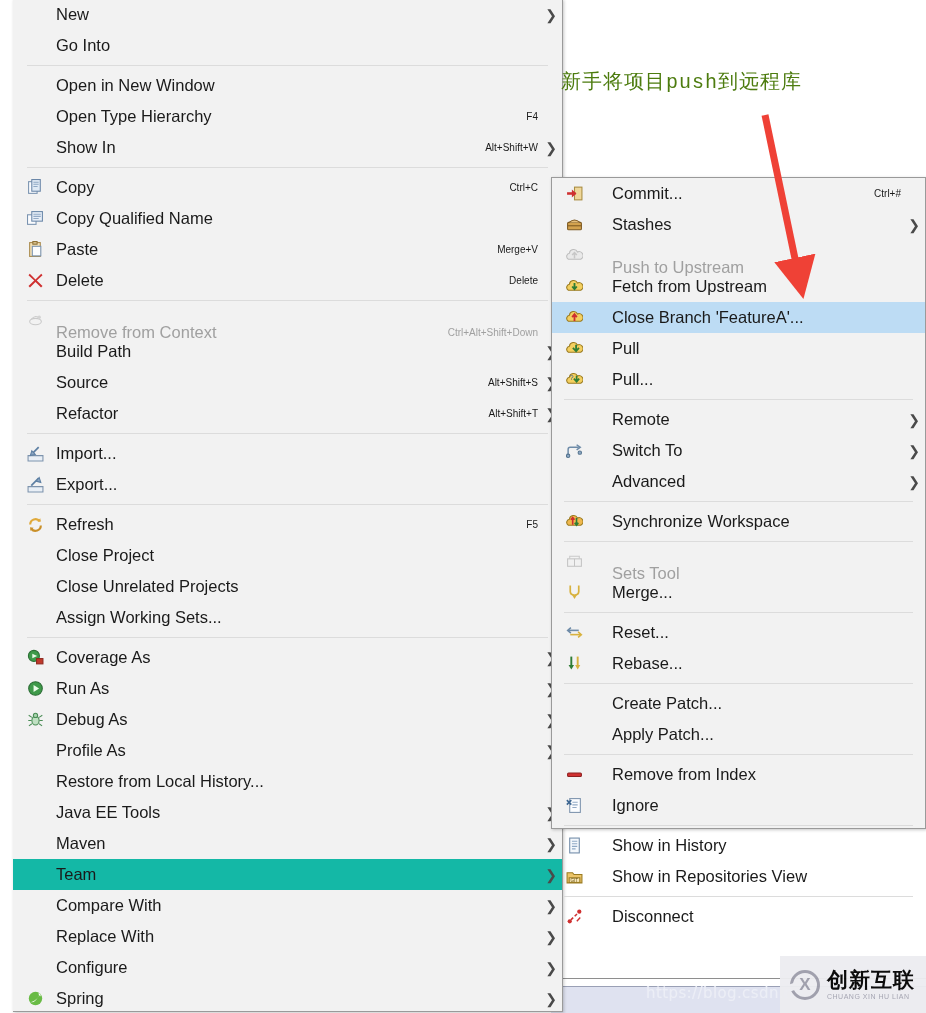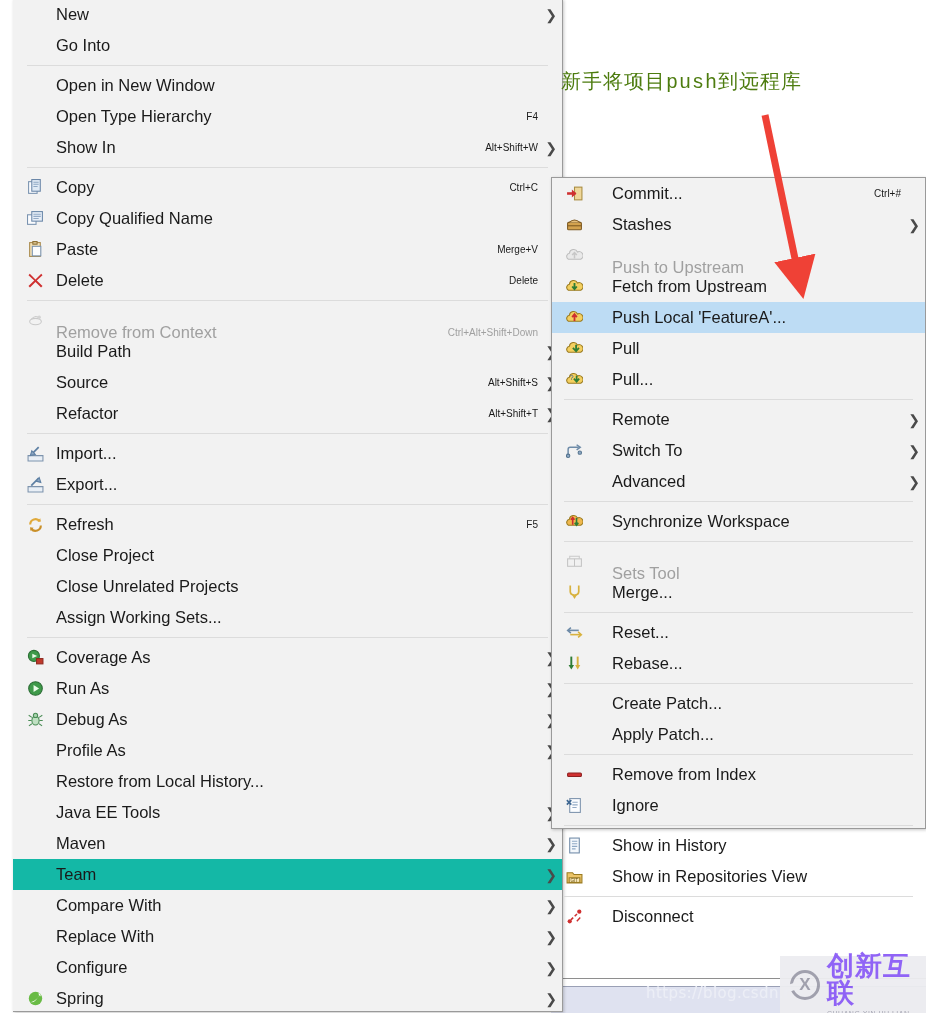--- a/index.html
+++ b/index.html
@@ -42,21 +42,21 @@
   .logo-mark::after {
     content: "X"; position: absolute; left: 0; top: -3px; width: 100%;
     text-align: center; line-height: 30px; font-size: 17px; font-weight: bold;
     color: #9d9daa; font-family: "Liberation Sans", sans-serif;
   }
   .logo-mark::before {
     content: ""; position: absolute; left: -5px; top: 10px; width: 12px; height: 7px;
     background: #ededf1; transform: rotate(-20deg);
   }
   .logo-txt { display: flex; flex-direction: column; line-height: 1; }
-  .logo-cn { font-size: 27px; font-weight: bold; color: #8b5cf6; letter-spacing: 1px; }
+  .logo-cn { font-size: 21px; font-weight: bold; color: #000000; letter-spacing: 1px; }
   .logo-py { font-size: 7px; color: #a3a3af; letter-spacing: .5px; margin-top: 3px; }
 
   
   .menu {
     position: absolute;
     background: #f2f2f2;
     border: 1px solid #9a9a9a;
     box-shadow: 1px 1px 3px rgba(0,0,0,.22);
     font-size: 16px;
     color: #1a1a1a;
@@ -391,21 +391,21 @@
         <span class="label">Fetch from Upstream</span>
         <span class="arrow empty">❯</span>
       </div>
       <div class="mi sel-soft">
         <span class="ico">
           <svg width="17" height="17" viewBox="0 0 16 16">
             <path d="M2.2 11.5 a3 3 0 0 1 1-5.6 a4 4 0 0 1 7.6-1.2 a3.2 3.2 0 0 1 3 6.8 z" fill="#f4cf5f" stroke="#9a7b21"></path>
             <path d="M8 11.2 V5.2 M5.8 7.6 L8 4.8 L10.2 7.6" stroke="#cf3030" stroke-width="1.7" fill="none"></path>
           </svg>
         </span>
-        <span class="label">Push Local 'FeatureA'...</span>
+        <span class="label">Close Branch 'FeatureA'...</span>
         <span class="arrow empty">❯</span>
       </div>
       <div class="mi">
         <span class="ico">
           <svg width="17" height="17" viewBox="0 0 16 16">
             <path d="M2.2 11.5 a3 3 0 0 1 1-5.6 a4 4 0 0 1 7.6-1.2 a3.2 3.2 0 0 1 3 6.8 z" fill="#f4cf5f" stroke="#9a7b21"></path>
             <path d="M9.5 4.5 V10 M6.5 7.4 L9.5 10.6 L12.2 7.4" stroke="#2f7d35" stroke-width="1.7" fill="none"></path>
           </svg>
         </span>
         <span class="label">Pull</span>

